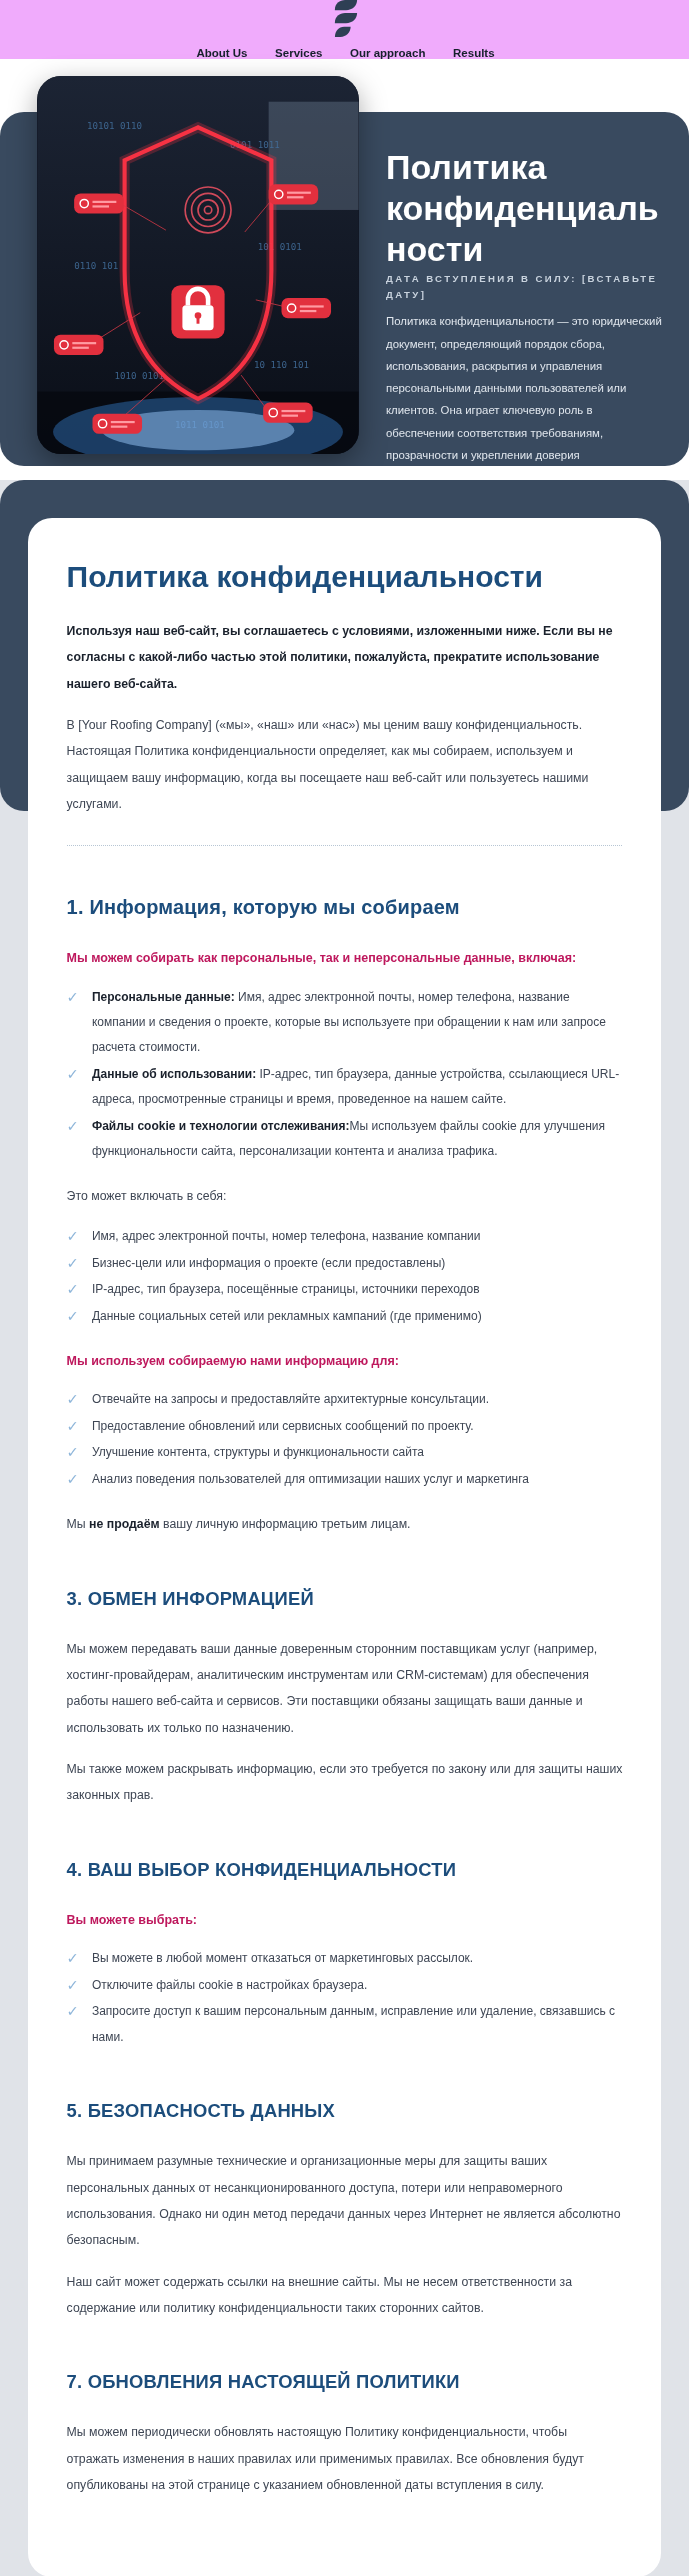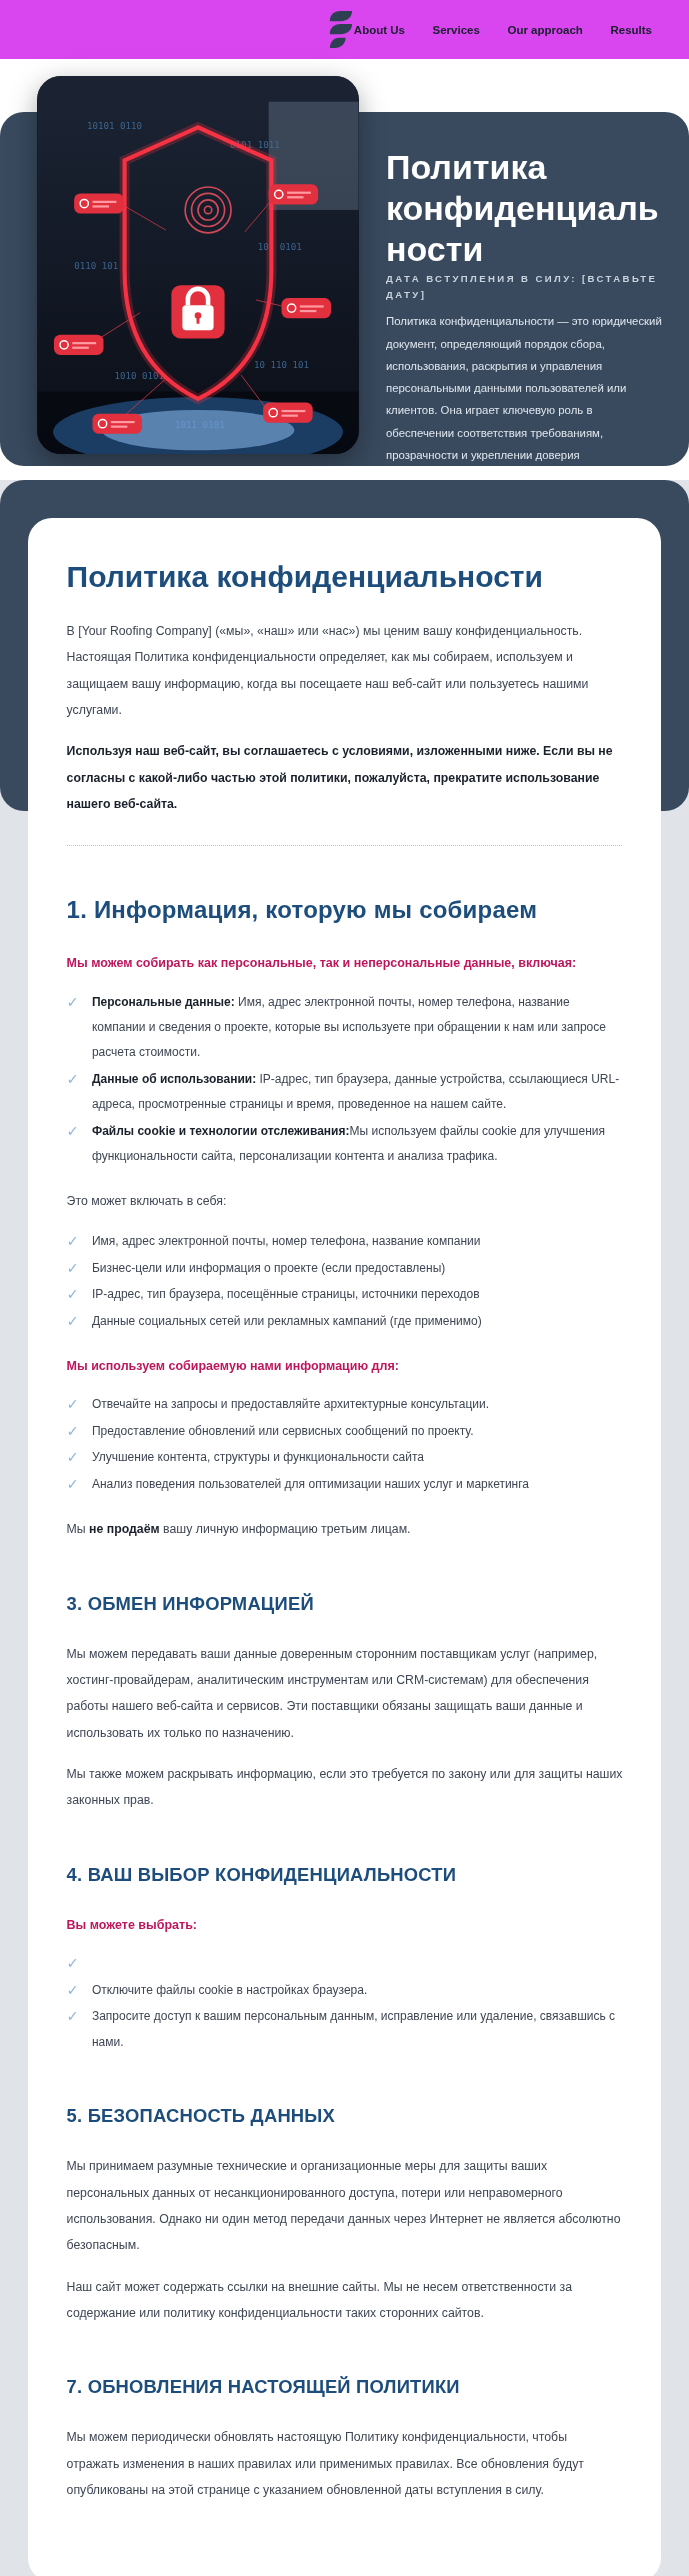--- a/index.html
+++ b/index.html
@@ -6,22 +6,22 @@
   html,body { background:#ffffff; }
   body {
     width: 689px;
     font-family: "Liberation Sans", "DejaVu Sans", sans-serif;
     color:#3e4654;
   }
   .page { width:689px; overflow:hidden; background:#fff; }
 
   
   .topbar {
-    height:59px; display:flex; align-items:center; justify-content:flex-end;
-    padding:0 37px 0 39px; background:#d946ef;
+    height:59px; display:flex; align-items:center; justify-content:space-between;
+    padding:0 37px 0 39px; background:#f0abfc;flex-direction:column;
   }
   .logo { width:26px; height:37px; display:block; }
   .nav { display:flex; gap:27.6px; }
   .nav a {
     text-decoration:none; color:#17202c; font-size:11.5px; font-weight:700;
   }
 
   
   .hero {
     position:relative; margin-top:53px; height:354px;
@@ -52,21 +52,21 @@
   .navy-band { position:absolute; top:13.8px; left:0; right:0; height:331px; background:#394a5f; border-radius:24px; }
 
   .card {
     position:relative; z-index:1; background:#fff; border-radius:24px;
     padding:42px 39px 64px 39px;
   }
   .card-title { color:#1c4d7c; font-size:30px; font-weight:700; margin-bottom:24px; }
   .p { font-size:12.3px; line-height:2.15; color:#3e4654; margin:14.7px 0; }
   .p-bold { font-weight:700; color:#1a212c; }
   .divider { border:none; border-top:1.8px dotted #b7c6d4; margin:27.6px 0 7.3px 0; }
-  .h2 { color:#1c4d7c; font-size:24px; font-weight:700; margin:50px 0 26px 0; letter-spacing:0.2px; }
+  .h2 { color:#1c4d7c; font-size:20px; font-weight:700; margin:50px 0 26px 0; letter-spacing:0.2px; }
   .h2-caps { font-size:18.4px; }
   .lead-bold { font-size:12.5px; font-weight:700; color:#be185d; line-height:2.1; margin:8px 0 13px 0; }
 
   ul.check-list { list-style:none; margin:11px 0 18.4px 0; }
   .check-item { display:flex; align-items:flex-start; gap:13px; margin:0.9px 0; }
   .check {
     color:#8fb6da; font-weight:700; font-size:14.7px; line-height:1.75; flex:0 0 auto;
   }
   .check-item .txt { font-size:12px; line-height:2.12; color:#3e4654; }
   .item-lead { font-weight:700; color:#1a212c; }
@@ -183,22 +183,22 @@
     </div>
   </section>
 
   <div class="main-area">
     <div class="band-white"></div>
     <div class="navy-band"></div>
 
     <article class="card">
       <h1 class="card-title">Политика конфиденциальности</h1>
 
+      <p class="p p-bold">Используя наш веб-сайт, вы соглашаетесь с условиями, изложенными ниже. Если вы не согласны с какой-либо частью этой политики, пожалуйста, прекратите использование нашего веб-сайта.</p>
       <p class="p">В [Your Roofing Company] («мы», «наш» или «нас») мы ценим вашу конфиденциальность. Настоящая Политика конфиденциальности определяет, как мы собираем, используем и защищаем вашу информацию, когда вы посещаете наш веб-сайт или пользуетесь нашими услугами.</p>
-      <p class="p p-bold">Используя наш веб-сайт, вы соглашаетесь с условиями, изложенными ниже. Если вы не согласны с какой-либо частью этой политики, пожалуйста, прекратите использование нашего веб-сайта.</p>
 
       <hr class="divider">
 
       <h2 class="h2">1. Информация, которую мы собираем</h2>
       <p class="lead-bold">Мы можем собирать как персональные, так и неперсональные данные, включая:</p>
       <ul class="check-list">
         <li class="check-item">
           <span class="check">✓</span>
           <span class="txt"><span class="item-lead">Персональные данные:</span><span> Имя, адрес электронной почты, номер телефона, название компании и сведения о проекте, которые вы используете при обращении к нам или запросе расчета стоимости.</span></span>
         </li>
@@ -254,20 +254,21 @@
 
       <h2 class="h2 h2-caps">3. ОБМЕН ИНФОРМАЦИЕЙ</h2>
       <p class="p">Мы можем передавать ваши данные доверенным сторонним поставщикам услуг (например, хостинг-провайдерам, аналитическим инструментам или CRM-системам) для обеспечения работы нашего веб-сайта и сервисов. Эти поставщики обязаны защищать ваши данные и использовать их только по назначению.</p>
       <p class="p">Мы также можем раскрывать информацию, если это требуется по закону или для защиты наших законных прав.</p>
 
       <h2 class="h2 h2-caps">4. ВАШ ВЫБОР КОНФИДЕНЦИАЛЬНОСТИ</h2>
       <p class="lead-bold">Вы можете выбрать:</p>
       <ul class="check-list">
         <li class="check-item">
             <span class="check">✓</span>
+            <span class="txt">Вы можете в любой момент отказаться от маркетинговых рассылок.</span>
           </li>
         <li class="check-item">
             <span class="check">✓</span>
             <span class="txt">Отключите файлы cookie в настройках браузера.</span>
           </li>
         <li class="check-item">
             <span class="check">✓</span>
             <span class="txt">Запросите доступ к вашим персональным данным, исправление или удаление, связавшись с нами.</span>
           </li>
       </ul>

